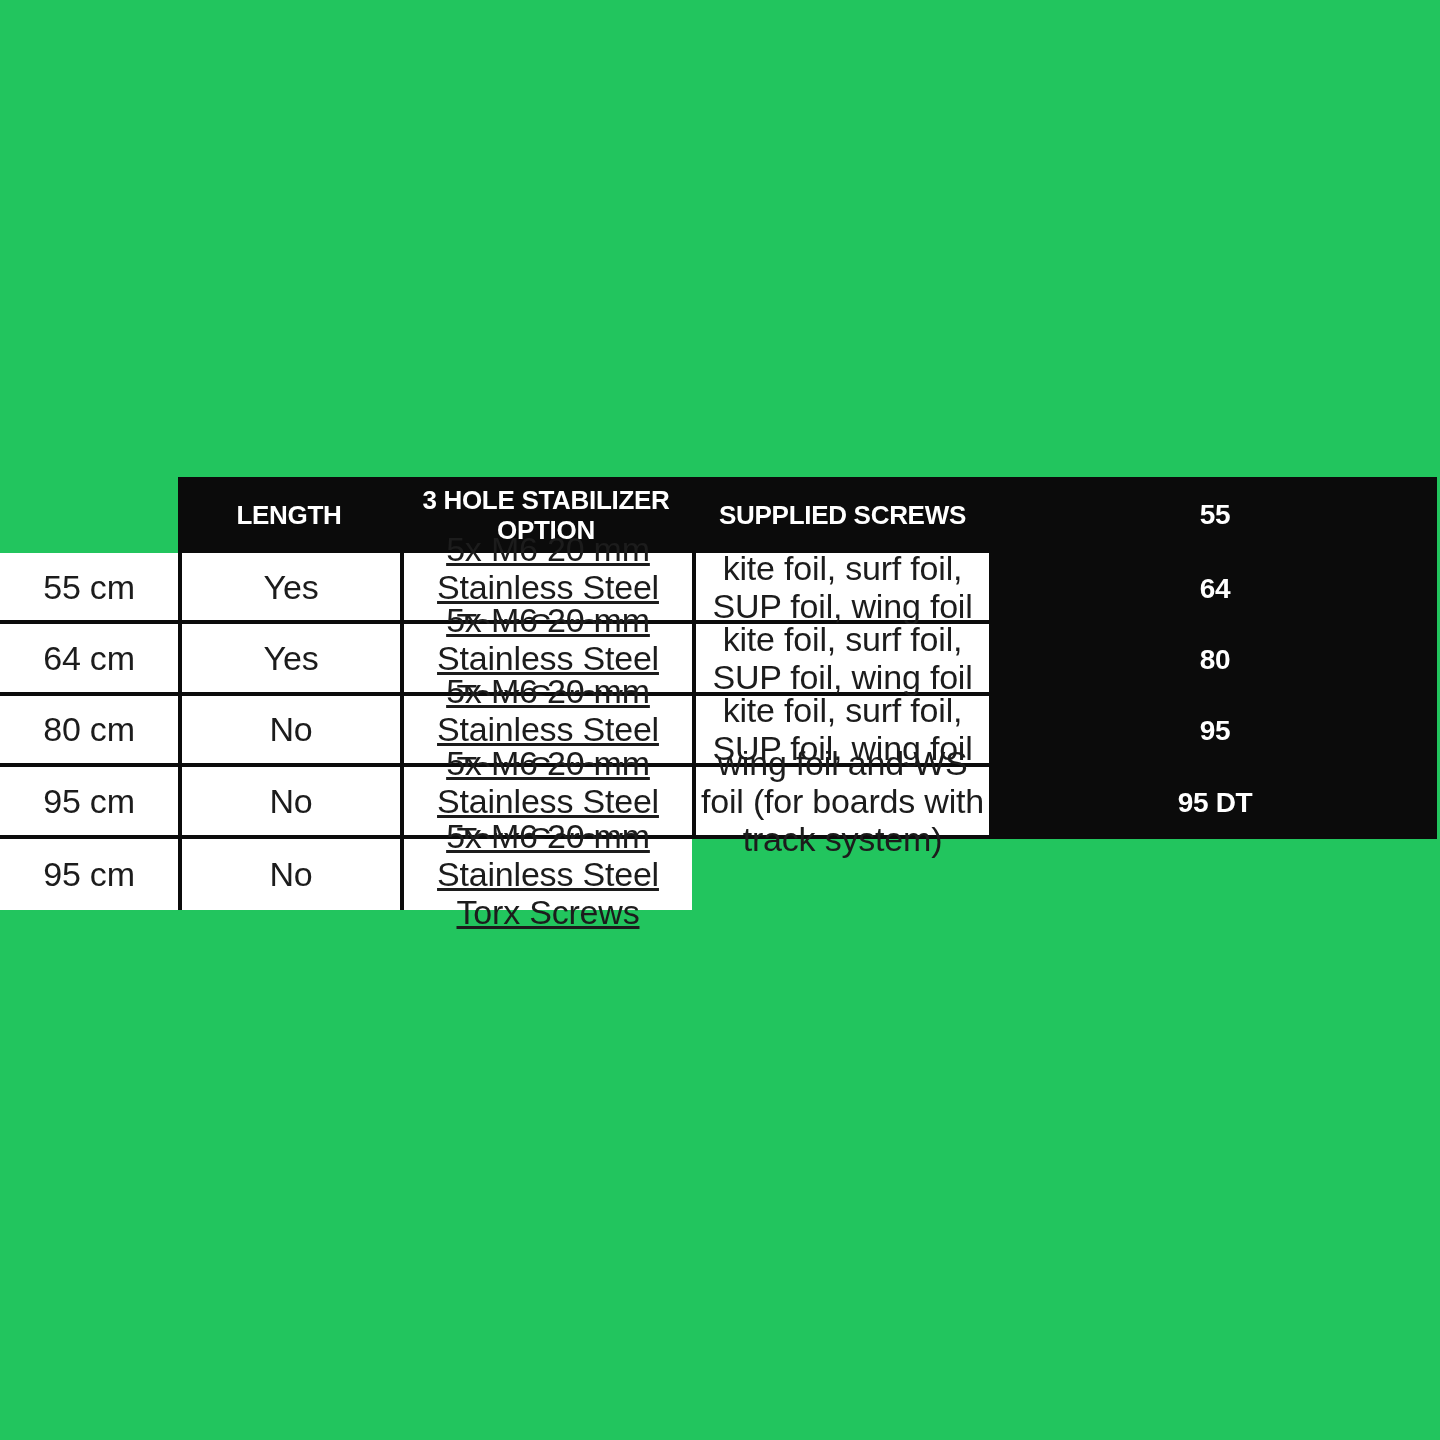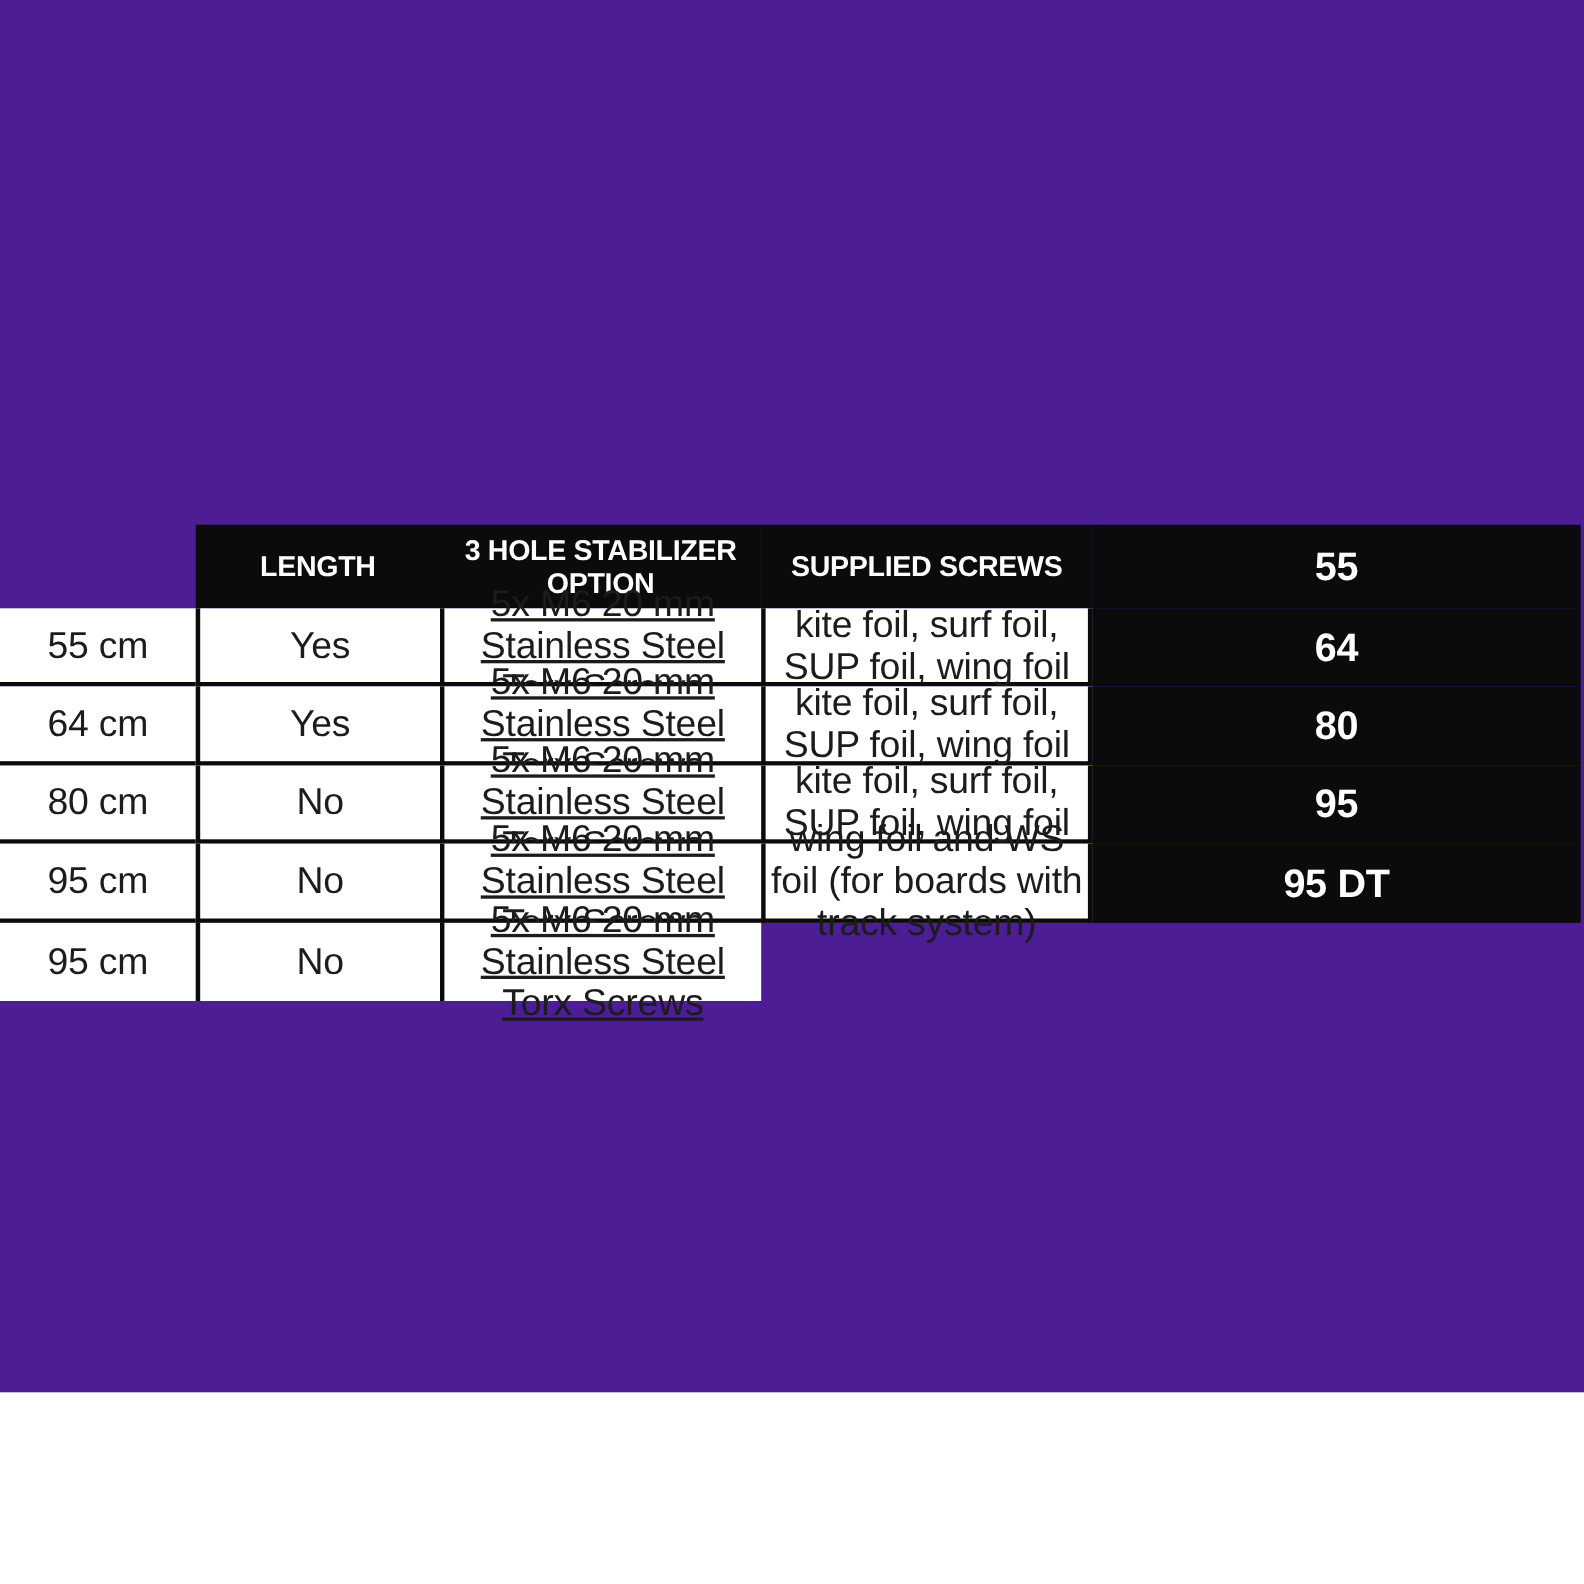--- a/index.html
+++ b/index.html
@@ -3,22 +3,22 @@
 <meta charset="utf-8">
 <style>
   html, body {
     margin: 0;
     padding: 0;
     background: #ffffff;
   }
   .canvas {
     position: relative;
     width: 1440px;
-    height: 1266px;
-    background: #4c1d95;
+    height: 1440px;
+    background: #22c55e;
     overflow: hidden;
     font-family: "Liberation Sans", sans-serif;
   }
   .spec-table {
     position: absolute;
     left: 0;
     top: 477px;
     display: grid;
     grid-template-columns: 178px 222px 292px 301px 444px;
     grid-template-rows: 76px repeat(5, 71.4px);
@@ -37,21 +37,21 @@
     align-items: center;
     justify-content: center;
     text-align: center;
     box-sizing: border-box;
     padding: 0 8px;
   }
   .rl {
     background: #0b0b0b;
     color: #ffffff;
     font-weight: bold;
-    font-size: 36px;
+    font-size: 28px;
     letter-spacing: -0.3px;
     display: flex;
     align-items: center;
     justify-content: center;
     text-align: center;
   }
   .td {
     background: #ffffff;
     color: #1c1c1c;
     font-size: 34px;

